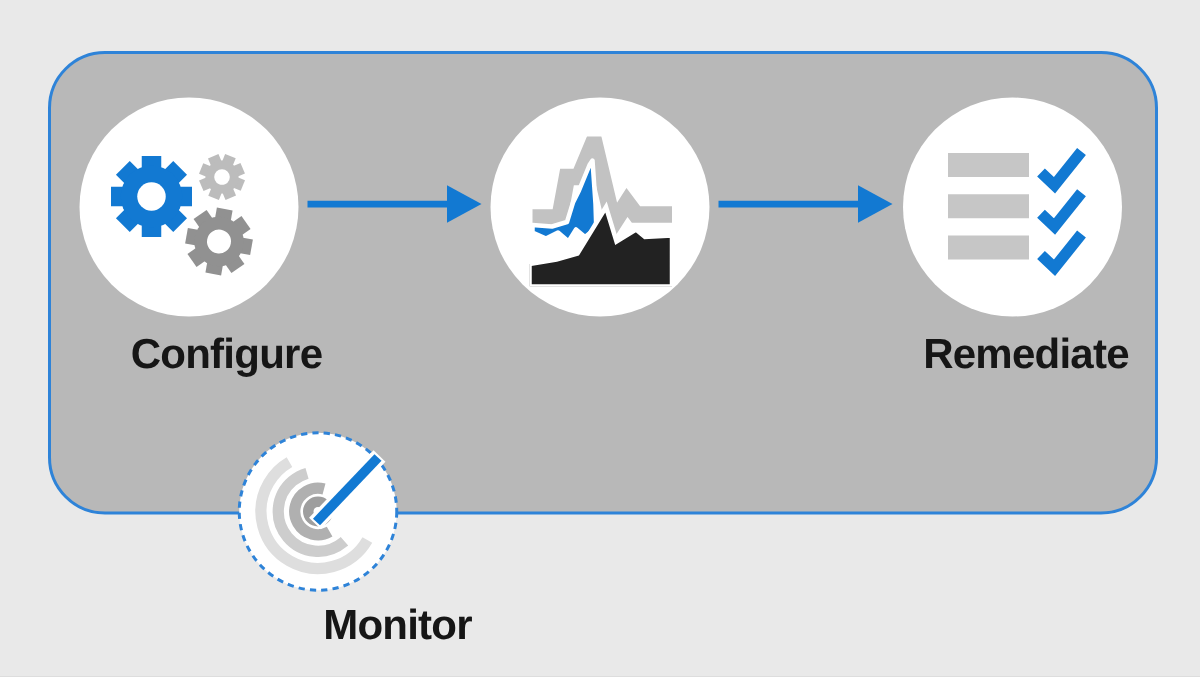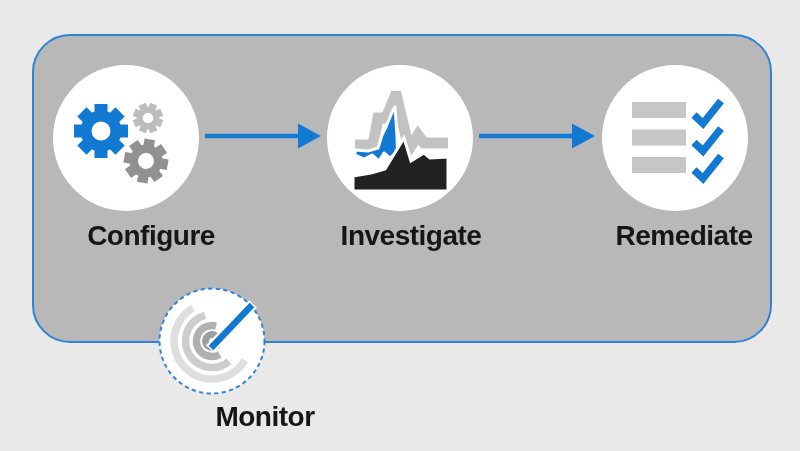--- a/index.html
+++ b/index.html
@@ -126,21 +126,20 @@
     <svg width="95" height="100" viewBox="0 0 95 100" style="margin-top:6px">
 
       <polyline points="2,54 20,54 25,27 33,27 43,3 56,58 65,44 71,52 95,52" fill="none" stroke="#ffffff" stroke-width="17" stroke-linejoin="miter"></polyline>
       <polyline points="2,54 20,54 25,27 33,27 43,3 56,58 65,44 71,52 95,52" fill="none" stroke="#c2c2c2" stroke-width="11" stroke-linejoin="miter"></polyline>
 
       <path d="M2,59 L15,60 L25,57 L29,44 L33,36 L40,19 L42,16 L44,45 L44.5,61 L37,67 L31,62 L26,70 L19,64 L11,68 L2,64 Z" fill="#1279d2" stroke="#ffffff" stroke-width="3" stroke-linejoin="round"></path>
 
       <path d="M0,85 L18,82 L32,78 L51,47 L58,70 L71,62 L77,67 L95,66 L95,100 L0,100 Z" fill="#222222" stroke="#ffffff" stroke-width="3" stroke-linejoin="miter"></path>
     </svg>
   </div>
-  <div class="step-label" style="left:411px;">Investigate</div>
 
   <div class="step-circle" style="left:602px;top:65px;">
     <svg width="146" height="146" viewBox="0 0 146 146">
       <rect x="30" y="37" width="54" height="16" fill="#c6c6c6"></rect>
       <rect x="30" y="64.5" width="54" height="16" fill="#c6c6c6"></rect>
       <rect x="30" y="92" width="54" height="16" fill="#c6c6c6"></rect>
       <g fill="none" stroke="#1279d2" stroke-width="7.5" stroke-linejoin="miter" stroke-linecap="butt">
         <polyline points="92,50 101,58.5 119,36"></polyline>
         <polyline points="92,77.5 101,86 119,63.5"></polyline>
         <polyline points="92,105 101,113.5 119,91"></polyline>

